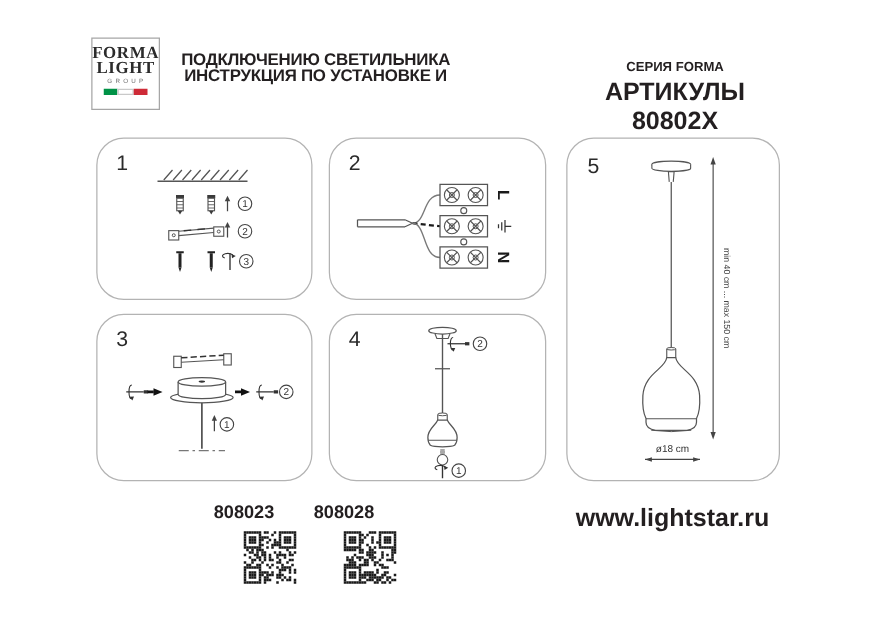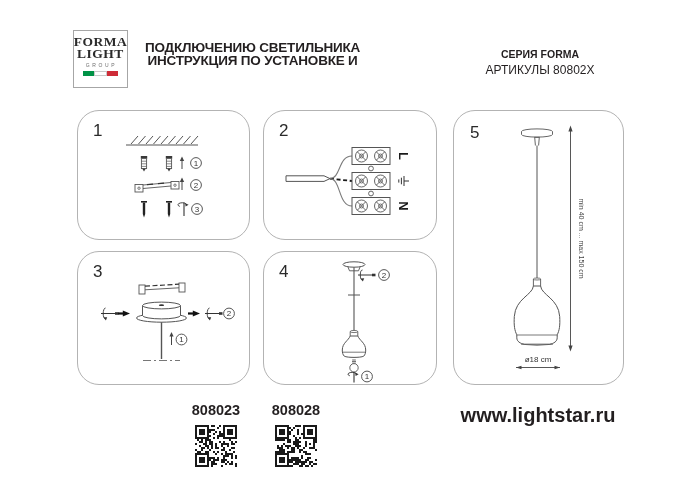--- a/index.html
+++ b/index.html
@@ -12,30 +12,30 @@
   .logo-group{font-size:5px;letter-spacing:2.6px;color:#6e6e6e;margin-top:2px;margin-left:2px;}
   .flag{display:flex;width:36px;height:5px;margin-top:3px;}
   .flag span{flex:1;height:100%;box-sizing:border-box;}
   .flag .g{background:#009246;}
   .flag .w{background:#fff;border:1px solid #c9c9c9;}
   .flag .r{background:#ce2b37;}
   .title{position:absolute;left:140px;top:42px;width:225px;text-align:center;
          font-weight:bold;font-size:13.5px;line-height:12.6px;letter-spacing:-.2px;}
   .series-block{position:absolute;left:455px;top:48px;width:170px;text-align:center;}
   .series{font-weight:bold;font-size:10.5px;margin-bottom:3px;}
-  .articles{font-weight:normal;font-size:12px;}
+  .articles{font-weight:bold;font-size:20px;}
   
   .panel{position:absolute;border:1px solid #b3b3b3;border-radius:22px;background:#fff;box-sizing:content-box;}
   .panel svg{display:block;}
   .pnum{font-size:17px;fill:#2a2a2a;}
   .stepnum{font-size:8px;fill:#333;}
   svg text{font-family:"Liberation Sans",sans-serif;}
   .tlabel{font-size:13px;font-weight:bold;fill:#1a1a1a;}
   
-  .qr-label{position:absolute;width:90px;text-align:center;top:402px;font-weight:bold;font-size:14.5px;}
+  .qr-label{position:absolute;width:90px;top:402px;font-weight:bold;font-size:14.5px;}
   .qr-box{position:absolute;top:423px;width:46px;height:46px;}
   .website{position:absolute;left:453px;top:404px;width:170px;text-align:center;font-weight:bold;font-size:20px;}
 </style>
 </head>
 <body>
 
 <div class="sheet">
 
   <div class="logo">
     <div class="logo-word">FORMA</div>

